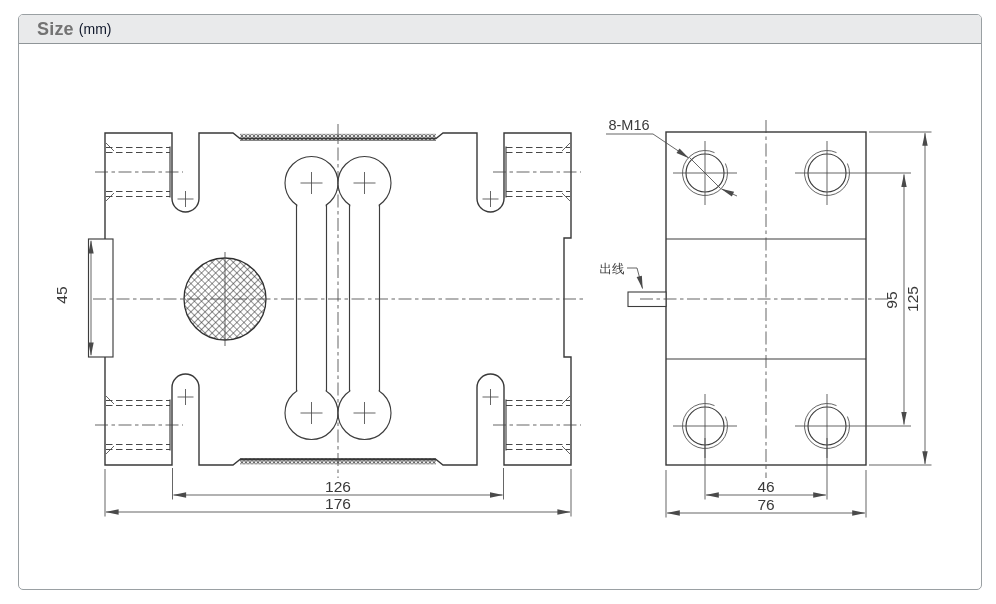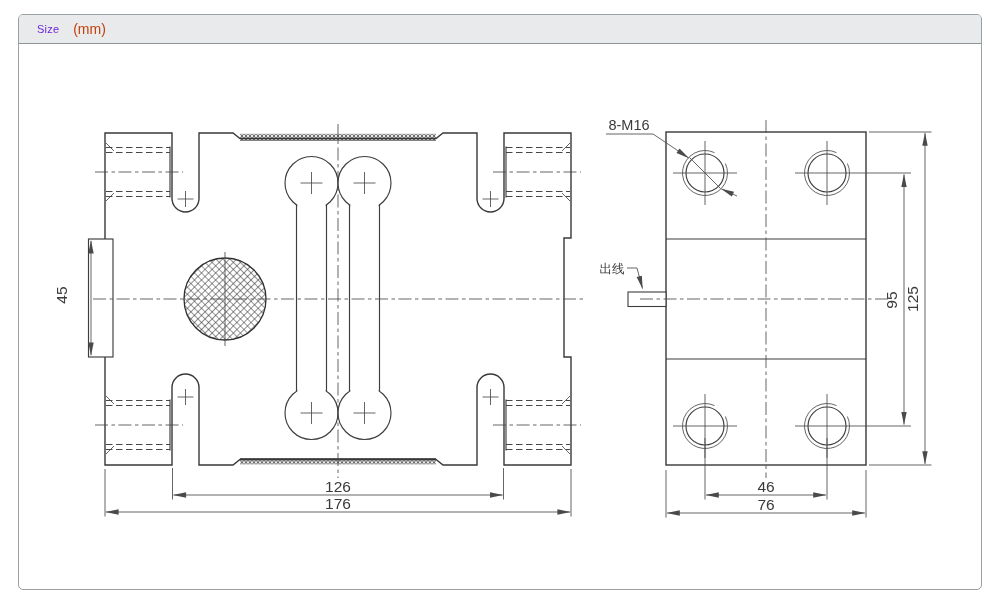--- a/index.html
+++ b/index.html
@@ -9,22 +9,22 @@
   }
   .panel{
     position:absolute;left:18px;top:14px;width:964px;height:576px;
     border:1.5px solid #9aa0a3;border-radius:5px;background:#fff;box-sizing:border-box;
   }
   .header{
     height:29px;background:#e9eaeb;border-bottom:1.5px solid #8f9598;
     border-radius:4px 4px 0 0;display:flex;align-items:center;padding-left:18px;
     box-sizing:border-box;
   }
-  .header .t{font-size:11px;font-weight:normal;color:#6d28d9;letter-spacing:.2px;}
-  .header .u{font-size:14px;color:#c2410c;margin-left:14px;}
+  .header .t{font-size:18px;font-weight:bold;color:#737373;letter-spacing:.2px;}
+  .header .u{font-size:14px;color:#0f172a;margin-left:5px;}
   svg.draw{position:absolute;left:0;top:0;pointer-events:none;}
   .s14{stroke:#383838;stroke-width:1.4;fill:none;}
   .s12{stroke:#3d3d3d;stroke-width:1.15;fill:none;}
   .thin{stroke:#4a4a4a;stroke-width:.85;fill:none;}
   .cl{stroke:#4a4a4a;stroke-width:.85;fill:none;stroke-dasharray:13 3.5 3.5 3.5;}
   .dash{stroke:#3d3d3d;stroke-width:.95;fill:none;stroke-dasharray:6.5 3.5;}
   .dim{stroke:#4a4a4a;stroke-width:.85;fill:none;}
   .wf{fill:#ffffff;}
   text{fill:#3a3a3a;font-family:"Liberation Sans","DejaVu Sans",sans-serif;}
   .dimtxt{font-size:15.5px;}

